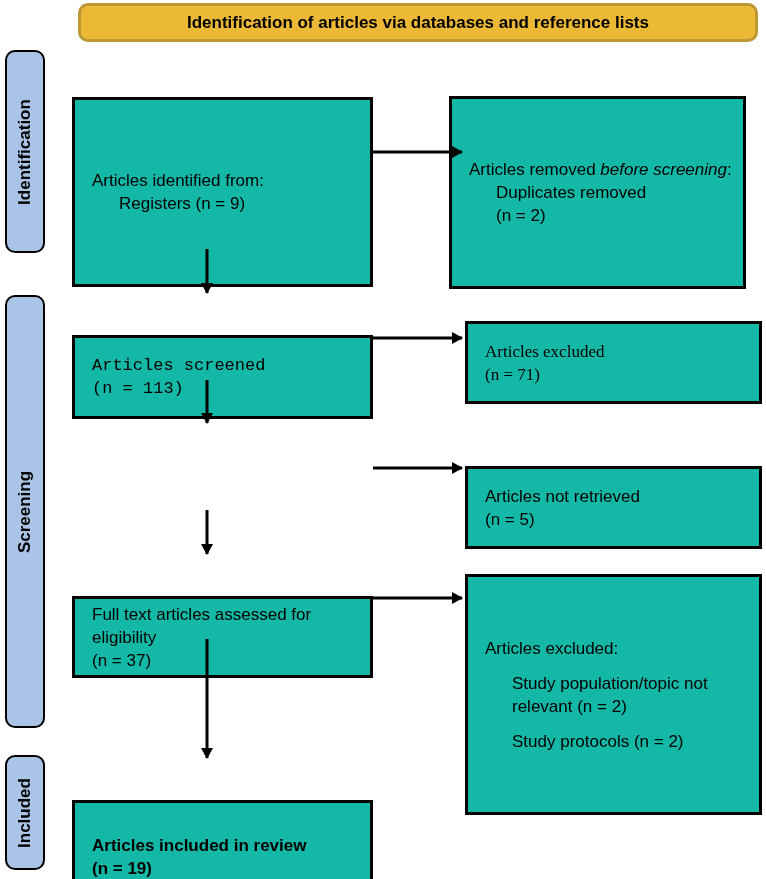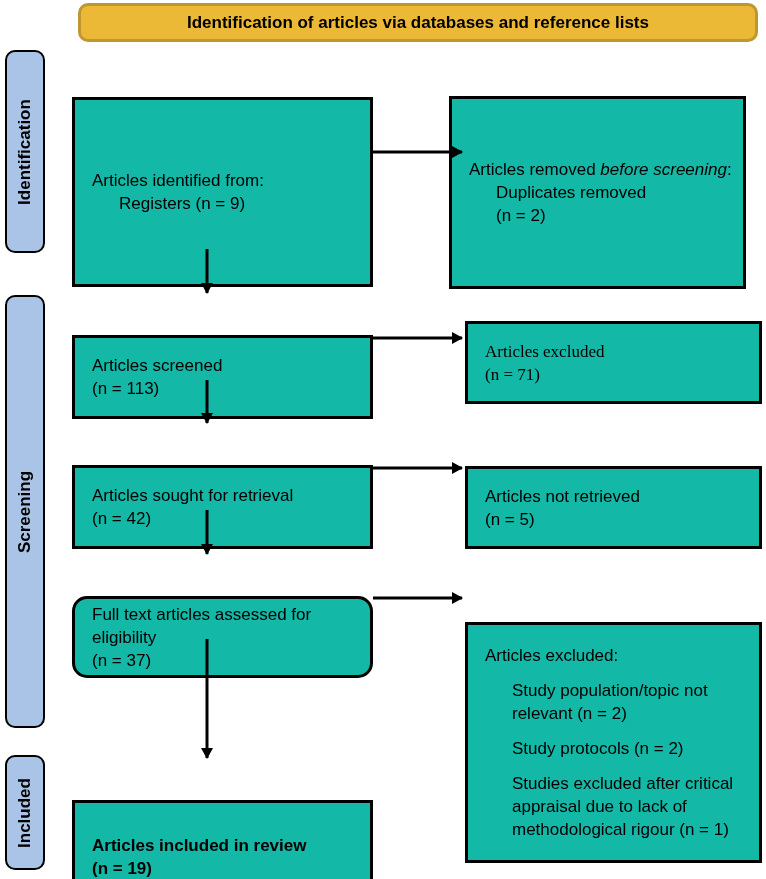--- a/index.html
+++ b/index.html
@@ -45,26 +45,26 @@
     background:#14b8a6;
     border:3px solid #000;
     display:flex;flex-direction:column;justify-content:center;
     padding:6px 10px 6px 17px;
     font-size:17px;line-height:23px;margin-top:39px;
   }
   .pre{white-space:pre-line;}
   .indent{padding-left:27px;white-space:pre-line;}
   .b-identified{left:72px;top:58px;width:301px;height:190px;}
   .b-removed{left:449px;top:57px;width:297px;height:193px;}
-  .b-screened{left:72px;top:296px;width:301px;height:84px;}
+  .b-screened{left:72px;top:296px;width:301px;height:84px;font-family:Liberation Mono, monospace;}
   .b-excluded-screening{left:465px;top:282px;width:297px;height:83px;font-family:Liberation Serif, serif;}
   .b-sought{left:72px;top:426px;width:301px;height:84px;}
   .b-not-retrieved{left:465px;top:427px;width:297px;height:83px;justify-content:center;}
-  .b-fulltext{left:72px;top:557px;width:301px;height:82px;border-radius:15px;}
-  .b-excluded-fulltext{left:465px;top:583px;width:297px;height:241px;gap:12px;}
+  .b-fulltext{left:72px;top:557px;width:301px;height:82px;}
+  .b-excluded-fulltext{left:465px;top:535px;width:297px;height:241px;gap:12px;}
   .b-included{left:72px;top:761px;width:301px;height:113px;font-weight:bold;}
   
   .arrows{position:absolute;left:0;top:0;width:766px;height:879px;pointer-events:none;}
   .arrows line{stroke:#000;stroke-width:3;}
 </style>
 </head>
 <body>
 
 <div class="canvas">
 
@@ -96,44 +96,37 @@
   <div class="fbox b-screened">
     <div class="pre">Articles screened
 (n = 113)</div>
   </div>
 
   <div class="fbox b-excluded-screening">
     <div class="pre">Articles excluded
 (n = 71)</div>
   </div>
 
-  <div class="fbox b-sought">
-    <div class="pre">Articles sought for retrieval
-(n = 42)</div>
-  </div>
 
   <div class="fbox b-not-retrieved">
     <div class="pre">Articles not retrieved
 (n = 5)</div>
   </div>
 
   <div class="fbox b-fulltext">
     <div class="pre">Full text articles assessed for
 eligibility
 (n = 37)</div>
   </div>
 
   <div class="fbox b-excluded-fulltext">
     <div>Articles excluded:</div>
     <div class="indent">Study population/topic not
 relevant (n = 2)</div>
     <div class="indent">Study protocols (n = 2)</div>
-    <div class="indent">Studies excluded after critical
-appraisal due to lack of
-methodological rigour (n = 1)</div>
   </div>
 
   <div class="fbox b-included">
     <div class="pre">Articles included in review
 (n = 19)</div>
   </div>
 
   <svg class="arrows" viewBox="0 0 766 879" xmlns="http://www.w3.org/2000/svg">
     <defs>
       <marker id="ah" markerWidth="11" markerHeight="12" refX="10" refY="6" orient="auto" markerUnits="userSpaceOnUse">

